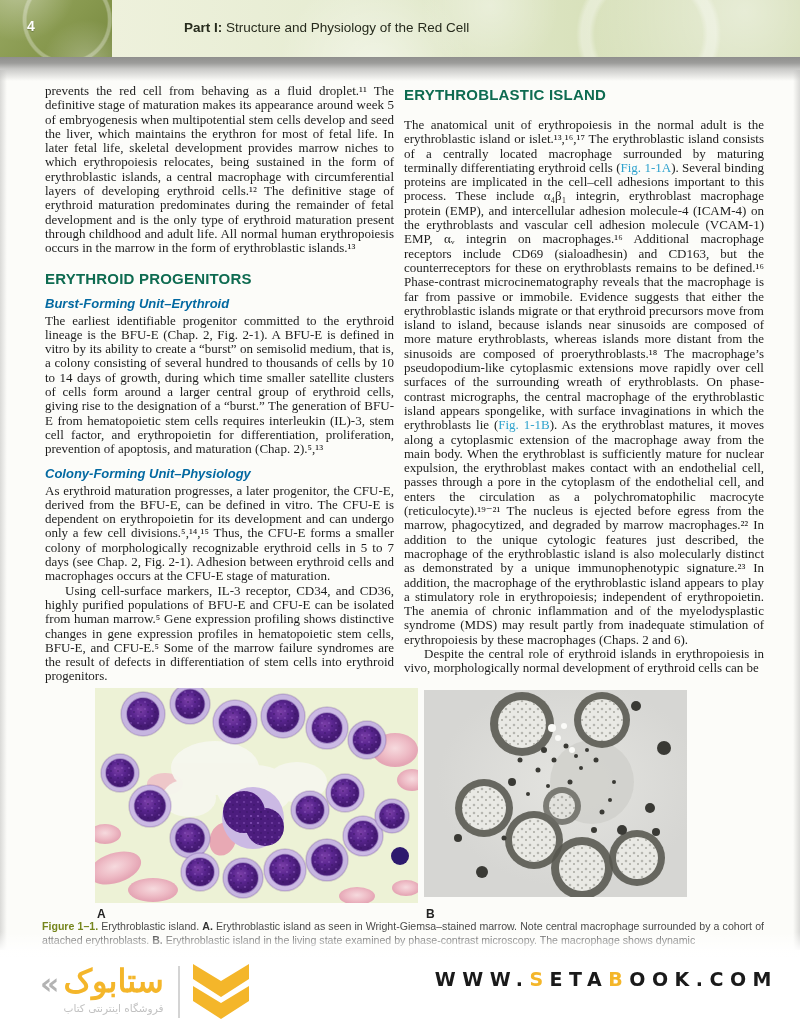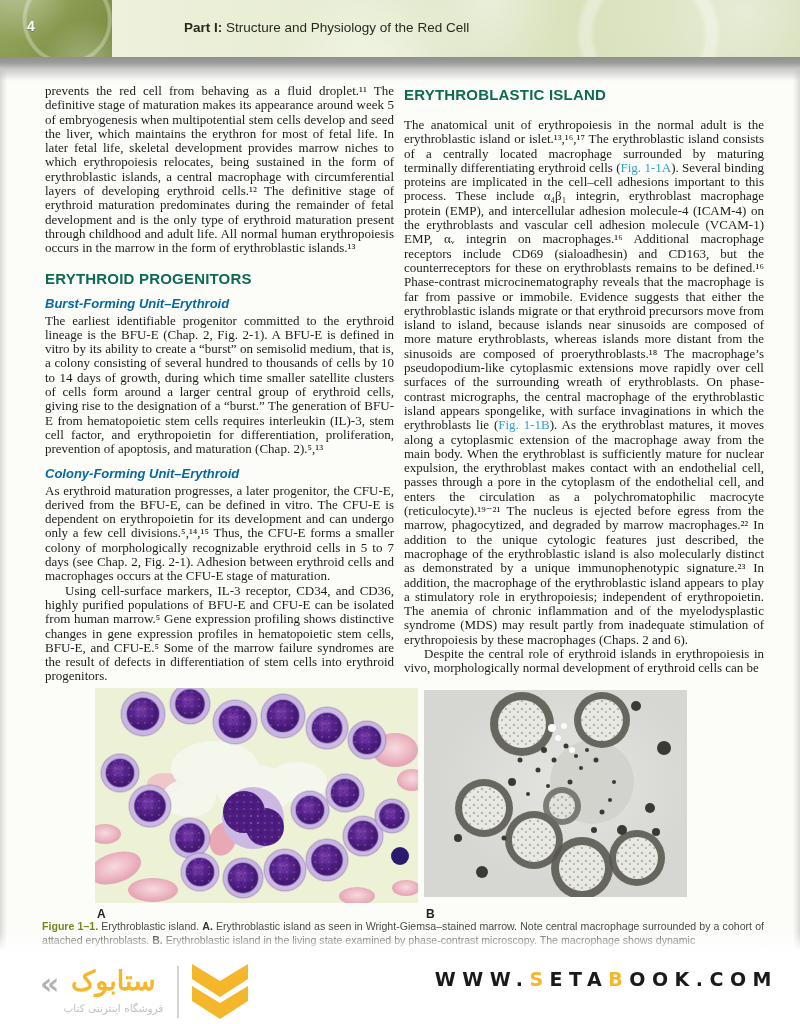--- a/index.html
+++ b/index.html
@@ -83,21 +83,21 @@
     background:linear-gradient(rgba(255,255,255,0), rgba(255,255,255,.9) 60%, #fff 100%);
   }
   .footer { position:absolute; left:0; top:958px; width:800px; height:66px; background:#fff; }
   .logo { position:absolute; left:40px; top:964px; display:flex; align-items:flex-start; }
   .logo-guillemet {
     font-family:"DejaVu Sans",sans-serif; font-weight:bold; font-size:30px;
     color:#b3b3b3; line-height:36px; margin-top:2px;
   }
   .logo-word-wrap { margin-left:4px; text-align:center; }
   .logo-word {
-    font-family:Liberation Sans, sans-serif; font-weight:bold; font-size:27px;
+    font-family:Liberation Sans, sans-serif; font-weight:bold; font-size:32px;
     color:#f4b62a; line-height:34px; direction:rtl;
   }
   .logo-sub {
     font-family:"DejaVu Sans",sans-serif; font-size:10.5px; color:#c2c2c2;
     margin-top:4px; direction:rtl;
   }
   .logo-divider { width:2px; height:52px; background:#d4d4d4; margin:2px 12px 0 14px; }
   .footer-right { position:absolute; right:22px; top:960px; text-align:right; }
   .footer-fa {
     font-family:"DejaVu Sans",sans-serif; font-weight:bold; font-size:16.5px;
@@ -123,21 +123,21 @@
   <div class="header-shadow"></div>
 
   <div class="edge-left"></div>
   <div class="edge-right"></div>
 
   <div class="col-left">
     <p class="body">prevents the red cell from behaving as a fluid droplet.¹¹ The definitive stage of maturation makes its appearance around week 5 of embryogenesis when multipotential stem cells develop and seed the liver, which maintains the erythron for most of fetal life. In later fetal life, skeletal development provides marrow niches to which erythropoiesis relocates, being sustained in the form of erythroblastic islands, a central macrophage with circumferential layers of developing erythroid cells.¹² The definitive stage of erythroid maturation predominates during the remainder of fetal development and is the only type of erythroid maturation present through childhood and adult life. All normal human erythropoiesis occurs in the marrow in the form of erythroblastic islands.¹³</p>
     <h2 class="section">ERYTHROID PROGENITORS</h2>
     <h3 class="sub">Burst-Forming Unit–Erythroid</h3>
     <p class="body">The earliest identifiable progenitor committed to the erythroid lineage is the BFU-E (Chap. 2, Fig. 2-1). A BFU-E is defined in vitro by its ability to create a “burst” on semisolid medium, that is, a colony consisting of several hundred to thousands of cells by 10 to 14 days of growth, during which time smaller satellite clusters of cells form around a larger central group of erythroid cells, giving rise to the designation of a “burst.” The generation of BFU-E from hematopoietic stem cells requires interleukin (IL)-3, stem cell factor, and erythropoietin for differentiation, proliferation, prevention of apoptosis, and maturation (Chap. 2).⁵,¹³</p>
-    <h3 class="sub">Colony-Forming Unit–Erythroid</h3>
+    <h3 class="sub">Colony-Forming Unit–Physiology</h3>
     <p class="body">As erythroid maturation progresses, a later progenitor, the CFU-E, derived from the BFU-E, can be defined in vitro. The CFU-E is dependent on erythropoietin for its development and can undergo only a few cell divisions.⁵,¹⁴,¹⁵ Thus, the CFU-E forms a smaller colony of morphologically recognizable erythroid cells in 5 to 7 days (see Chap. 2, Fig. 2-1). Adhesion between erythroid cells and macrophages occurs at the CFU-E stage of maturation.</p>
     <p class="body indent">Using cell-surface markers, IL-3 receptor, CD34, and CD36, highly purified populations of BFU-E and CFU-E can be isolated from human marrow.⁵ Gene expression profiling shows distinctive changes in gene expression profiles in hematopoietic stem cells, BFU-E, and CFU-E.⁵ Some of the marrow failure syndromes are the result of defects in differentiation of stem cells into erythroid progenitors.</p>
   </div>
 
   <div class="col-right">
     <h2 class="section">ERYTHROBLASTIC ISLAND</h2>
     <p class="body"><span>The anatomical unit of erythropoiesis in the normal adult is the erythroblastic island or islet.¹³,¹⁶,¹⁷ The erythroblastic island consists of a centrally located macrophage surrounded by maturing terminally differentiating erythroid cells (</span><span class="figlink">Fig. 1-1A</span><span>). Several binding proteins are implicated in the cell–cell adhesions important to this process. These include α₄β₁ integrin, erythroblast macrophage protein (EMP), and intercellular adhesion molecule-4 (ICAM-4) on the erythroblasts and vascular cell adhesion molecule (VCAM-1) EMP, αᵥ integrin on macrophages.¹⁶ Additional macrophage receptors include CD69 (sialoadhesin) and CD163, but the counterreceptors for these on erythroblasts remains to be defined.¹⁶ Phase-contrast microcinematography reveals that the macrophage is far from passive or immobile. Evidence suggests that either the erythroblastic islands migrate or that erythroid precursors move from island to island, because islands near sinusoids are composed of more mature erythroblasts, whereas islands more distant from the sinusoids are composed of proerythroblasts.¹⁸ The macrophage’s pseudopodium-like cytoplasmic extensions move rapidly over cell surfaces of the surrounding wreath of erythroblasts. On phase-contrast micrographs, the central macrophage of the erythroblastic island appears spongelike, with surface invaginations in which the erythroblasts lie (</span><span class="figlink">Fig. 1-1B</span><span>). As the erythroblast matures, it moves along a cytoplasmic extension of the macrophage away from the main body. When the erythroblast is sufficiently mature for nuclear expulsion, the erythroblast makes contact with an endothelial cell, passes through a pore in the cytoplasm of the endothelial cell, and enters the circulation as a polychromatophilic macrocyte (reticulocyte).¹⁹⁻²¹ The nucleus is ejected before egress from the marrow, phagocytized, and degraded by marrow macrophages.²² In addition to the unique cytologic features just described, the macrophage of the erythroblastic island is also molecularly distinct as demonstrated by a unique immunophenotypic signature.²³ In addition, the macrophage of the erythroblastic island appears to play a stimulatory role in erythropoiesis; independent of erythropoietin. The anemia of chronic inflammation and of the myelodysplastic syndrome (MDS) may result partly from inadequate stimulation of erythropoiesis by these macrophages (Chaps. 2 and 6).</span></p>
     <p class="body indent">Despite the central role of erythroid islands in erythropoiesis in vivo, morphologically normal development of erythroid cells can be</p>
   </div>
 

